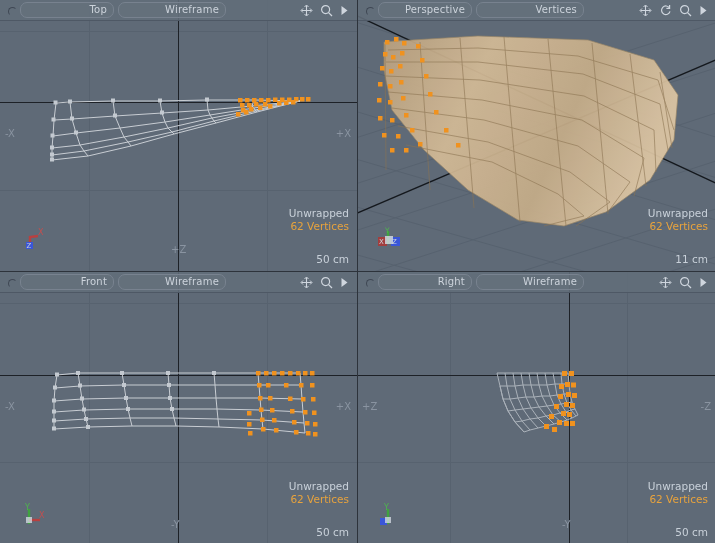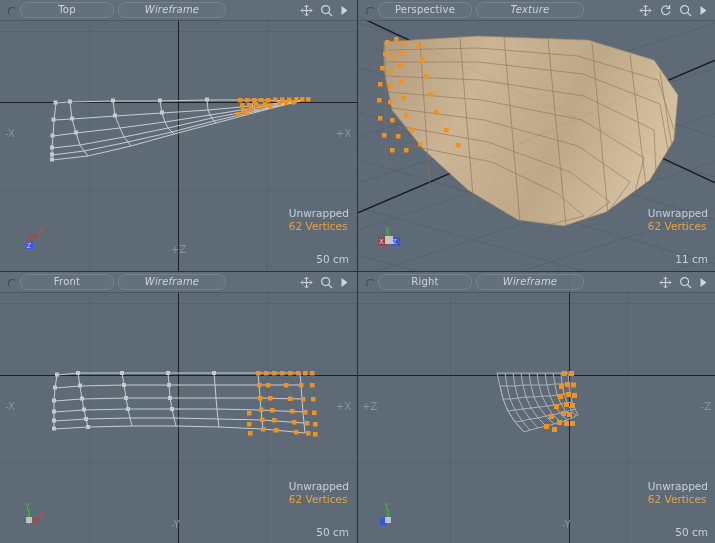--- a/index.html
+++ b/index.html
@@ -32,32 +32,32 @@
          display:flex;align-items:center;padding:0 4px;box-sizing:border-box;
          z-index:6;}
   .hdot{width:11px;height:11px;margin:0 3px 0 2px;flex:0 0 auto;
         position:relative;}
   .hdot::before{content:"";position:absolute;left:2px;top:2px;
         width:7px;height:7px;border-radius:50%;
         border:1px solid #3f4754;border-right-color:transparent;
         border-bottom-color:transparent;}
   .pill{height:16px;line-height:14px;border-radius:7px;
         border:1px solid #78828f;background:rgba(106,117,130,.35);
-        color:#ccd3db;font-size:10px;text-align:center;
+        color:#ccd3db;font-size:10px;text-align:right;
         padding:0 6px;margin-right:4px;box-sizing:border-box;
         letter-spacing:.2px;}
   .pill.view{width:94px;}
-  .pill.shade{width:108px;font-style:italic;}
+  .pill.shade{width:108px;}
   .hspacer{flex:1 1 auto;}
   .hicons{display:flex;align-items:center;gap:7px;padding-right:4px;}
   .hicons svg{display:block;}
 
   
   .axlabel{position:absolute;color:#8a94a1;font-size:10px;z-index:4;}
-  .status{position:absolute;right:8px;z-index:5;text-align:left;
+  .status{position:absolute;right:8px;z-index:5;text-align:right;
           font-size:10.5px;line-height:13px;}
   .st-name{color:#c9d1da;}
   .st-verts{color:#e8a33d;}
   .st-scale{position:absolute;right:8px;bottom:6px;color:#c9d1da;
             font-size:10.5px;z-index:5;}
 
   
   .gizmo{position:absolute;left:14px;bottom:14px;z-index:5;}
 
   
@@ -264,21 +264,21 @@
           <rect x="70" y="92" width="4.5" height="4.5"></rect>
         <rect x="76" y="110" width="4.5" height="4.5"></rect>
           <rect x="86" y="128" width="4.5" height="4.5"></rect>
         <rect x="98" y="143" width="4.5" height="4.5"></rect>
       </g>
     </svg>
 
     <div class="vhead">
       <span class="hdot"></span>
       <span class="pill view">Perspective</span>
-      <span class="pill shade">Texture</span>
+      <span class="pill shade">Vertices</span>
       <span class="hspacer"></span>
       <span class="hicons">
         <svg width="13" height="13" viewBox="0 0 13 13">
           <g stroke="#cfd6de" stroke-width="1.1" fill="none">
             <path d="M6.5,1.5 V11.5 M1.5,6.5 H11.5"></path>
             <path d="M6.5,1 l-2,2 M6.5,1 l2,2 M6.5,12 l-2,-2 M6.5,12 l2,-2
                      M1,6.5 l2,-2 M1,6.5 l2,2 M12,6.5 l-2,-2 M12,6.5 l-2,2" stroke-width="1"></path>
           </g>
         </svg>
         <svg width="13" height="13" viewBox="0 0 13 13">

